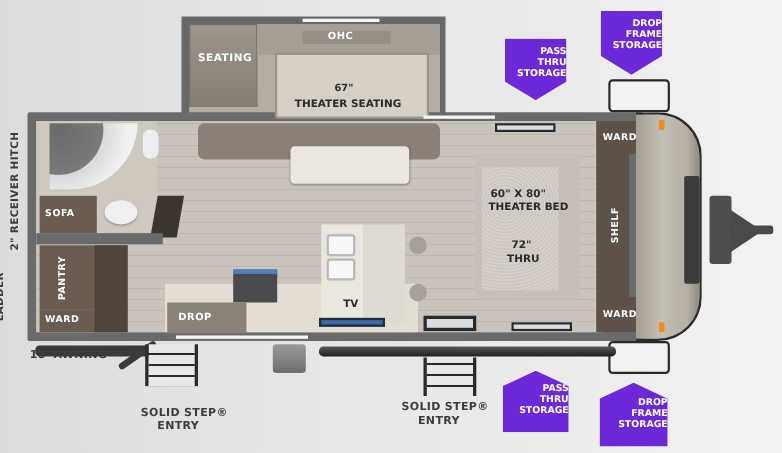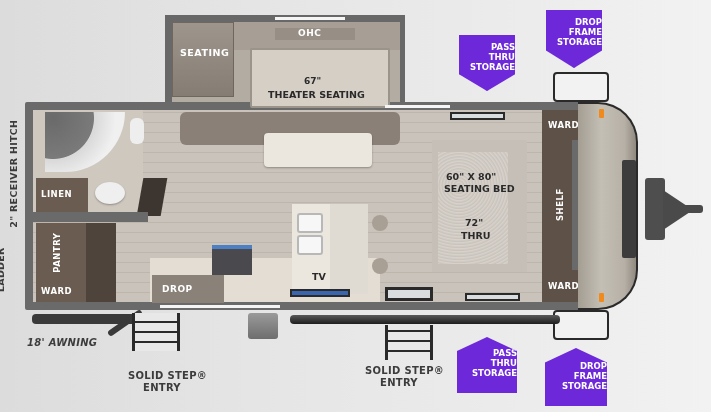--- a/index.html
+++ b/index.html
@@ -304,21 +304,21 @@
 <div class="abs rug"></div>
 <div class="abs seat" style="left:250px;top:48px;"></div>
 <div class="dark-lbl" style="left:304px;top:76px;font-size:9px;">67"</div>
 <div class="dark-lbl" style="left:268px;top:90px;font-size:9.5px;">THEATER SEATING</div>
 <div class="abs table"></div>
 
 <div class="abs bath"></div>
 <div class="abs shower"></div>
 <div class="abs sink-bath"></div>
 <div class="abs linen"></div>
-<div class="lbl" style="left:41px;top:190px;font-size:8.5px;">LINEN</div>
+<div class="lbl" style="left:41px;top:190px;font-size:8.5px;">SOFA</div>
 <div class="abs toilet"></div>
 <div class="abs door-bath"></div>
 <div class="abs divider"></div>
 
 <div class="abs pantry"></div>
 <div class="lbl" style="left:38px;top:248px;font-size:8.5px;transform:rotate(-90deg);">PANTRY</div>
 <div class="abs ward-rear"></div>
 <div class="lbl" style="left:41px;top:287px;font-size:8.5px;">WARD</div>
 
 <div class="abs kitchen-counter"></div>
@@ -336,21 +336,21 @@
 
 <div class="abs hatch" style="left:385px;top:287px;width:48px;"></div>
 <div class="abs hatch" style="left:465px;top:293px;width:55px;height:8px;border-width:2px;"></div>
 <div class="abs hatch" style="left:450px;top:112px;width:55px;height:8px;border-width:2px;"></div>
 <div class="abs window-strip" style="left:385px;top:105px;width:65px;"></div>
 <div class="abs window-strip" style="left:160px;top:305px;width:120px;"></div>
 
 <div class="abs bed"></div>
 <div class="abs bed-inner"></div>
 <div class="dark-lbl" style="left:446px;top:172px;font-size:9.5px;">60" X 80"</div>
-<div class="dark-lbl" style="left:444px;top:184px;font-size:9.5px;">SEATING BED</div>
+<div class="dark-lbl" style="left:444px;top:184px;font-size:9.5px;">THEATER BED</div>
 <div class="dark-lbl" style="left:465px;top:218px;font-size:9.5px;">72"</div>
 <div class="dark-lbl" style="left:461px;top:231px;font-size:9.5px;">THRU</div>
 
 <div class="abs ward-front1"></div>
 <div class="lbl" style="left:548px;top:121px;font-size:8.5px;">WARD</div>
 <div class="abs shelf-col"></div>
 <div class="lbl" style="left:544px;top:200px;font-size:8.5px;transform:rotate(-90deg);">SHELF</div>
 <div class="abs ward-front2"></div>
 <div class="lbl" style="left:548px;top:282px;font-size:8.5px;">WARD</div>
 
@@ -365,21 +365,21 @@
 <div class="abs drop-box-top"></div>
 <div class="abs drop-box-bot"></div>
 
 <div class="abs ladder-bar"></div>
 <div class="abs awning"></div>
 <div class="abs" style="left:105px;top:320px;width:40px;height:6px;background:#3a3a3a;transform:rotate(-35deg);border-radius:3px;"></div>
 <div class="abs step" style="left:132px;top:313px;"></div>
 <div class="abs step" style="left:385px;top:325px;height:35px;"></div>
 <div class="abs tank"></div>
 
-<div class="ext-lbl" style="left:27px;top:337px;font-style:italic;">18' AWNING</div>
+<div class="ext-lbl" style="left:27px;top:317px;">18' AWNING</div>
 <div class="ext-lbl" style="left:128px;top:370px;">SOLID STEP®</div>
 <div class="ext-lbl" style="left:143px;top:382px;">ENTRY</div>
 <div class="ext-lbl" style="left:365px;top:365px;">SOLID STEP®</div>
 <div class="ext-lbl" style="left:380px;top:377px;">ENTRY</div>
 
 <div class="ext-lbl" style="left:-22px;top:264px;transform:rotate(-90deg);font-size:9.5px;">LADDER</div>
 <div class="ext-lbl" style="left:-40px;top:168px;transform:rotate(-90deg);font-size:9.5px;">2" RECEIVER HITCH</div>
 
 <div class="badge" style="left:459px;top:35px;">
   <span>PASS</span>

